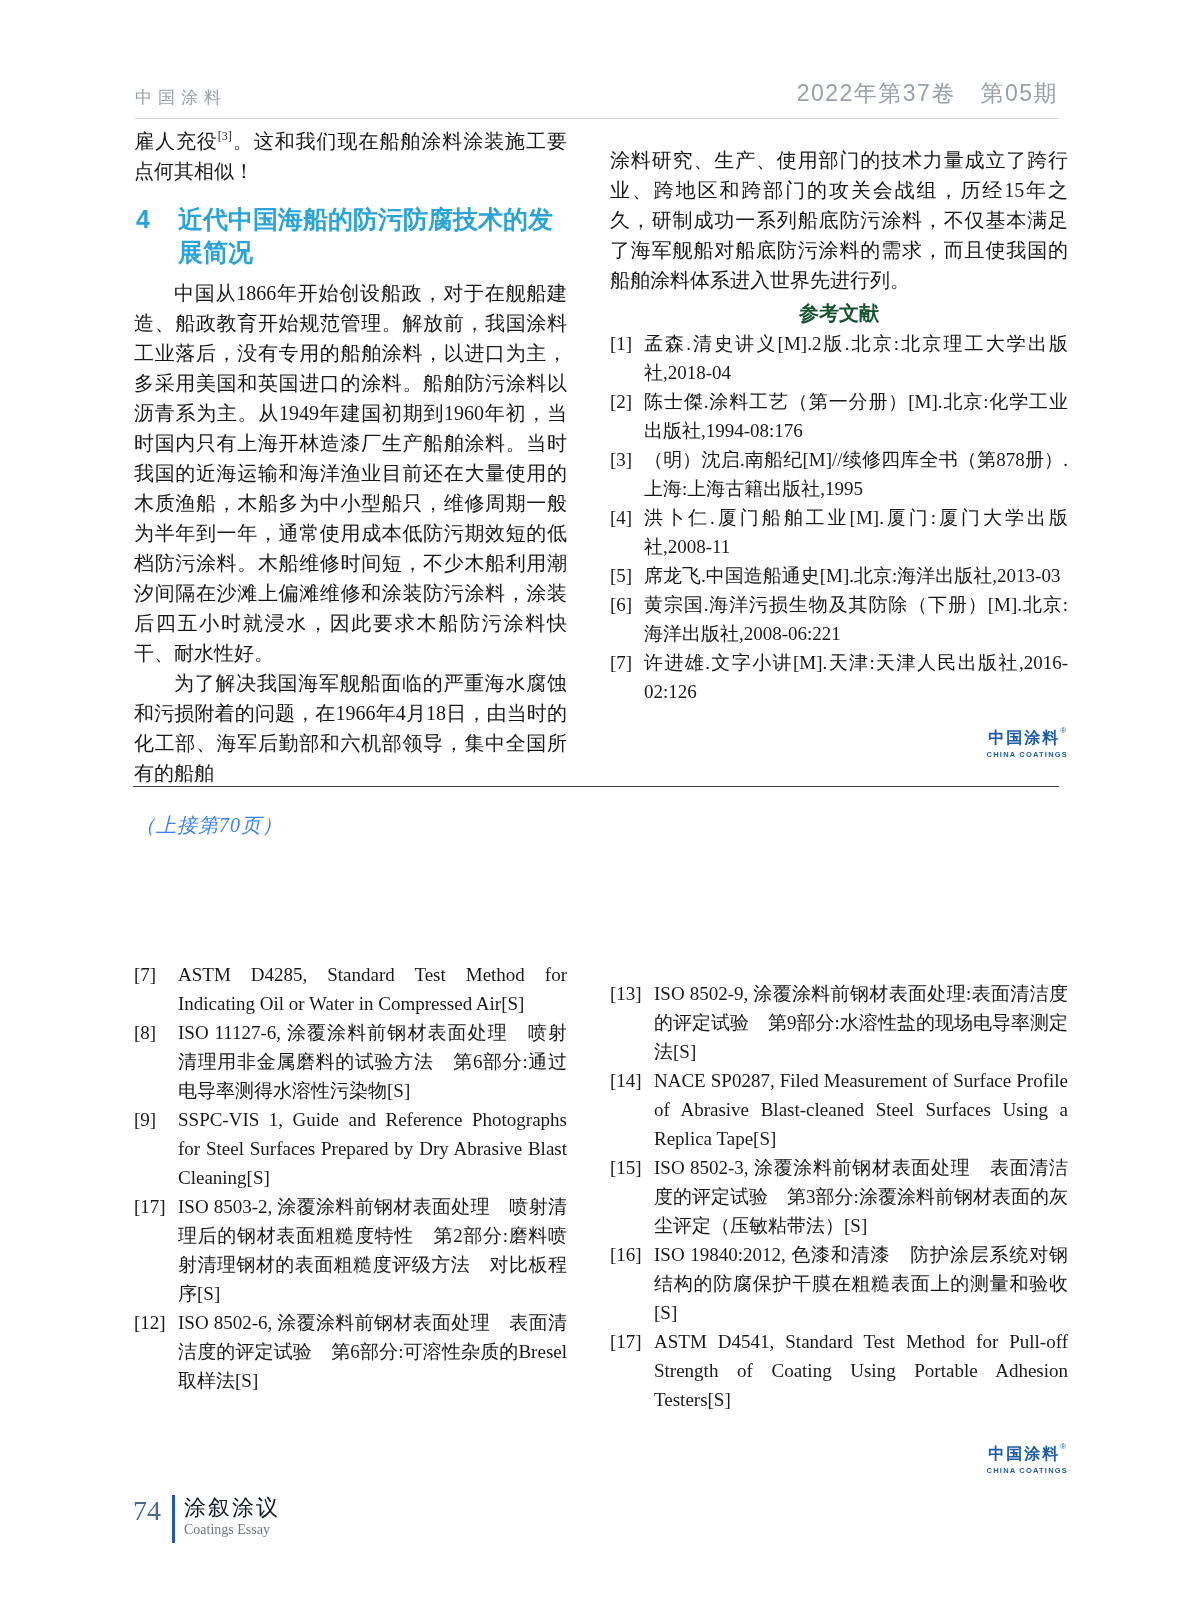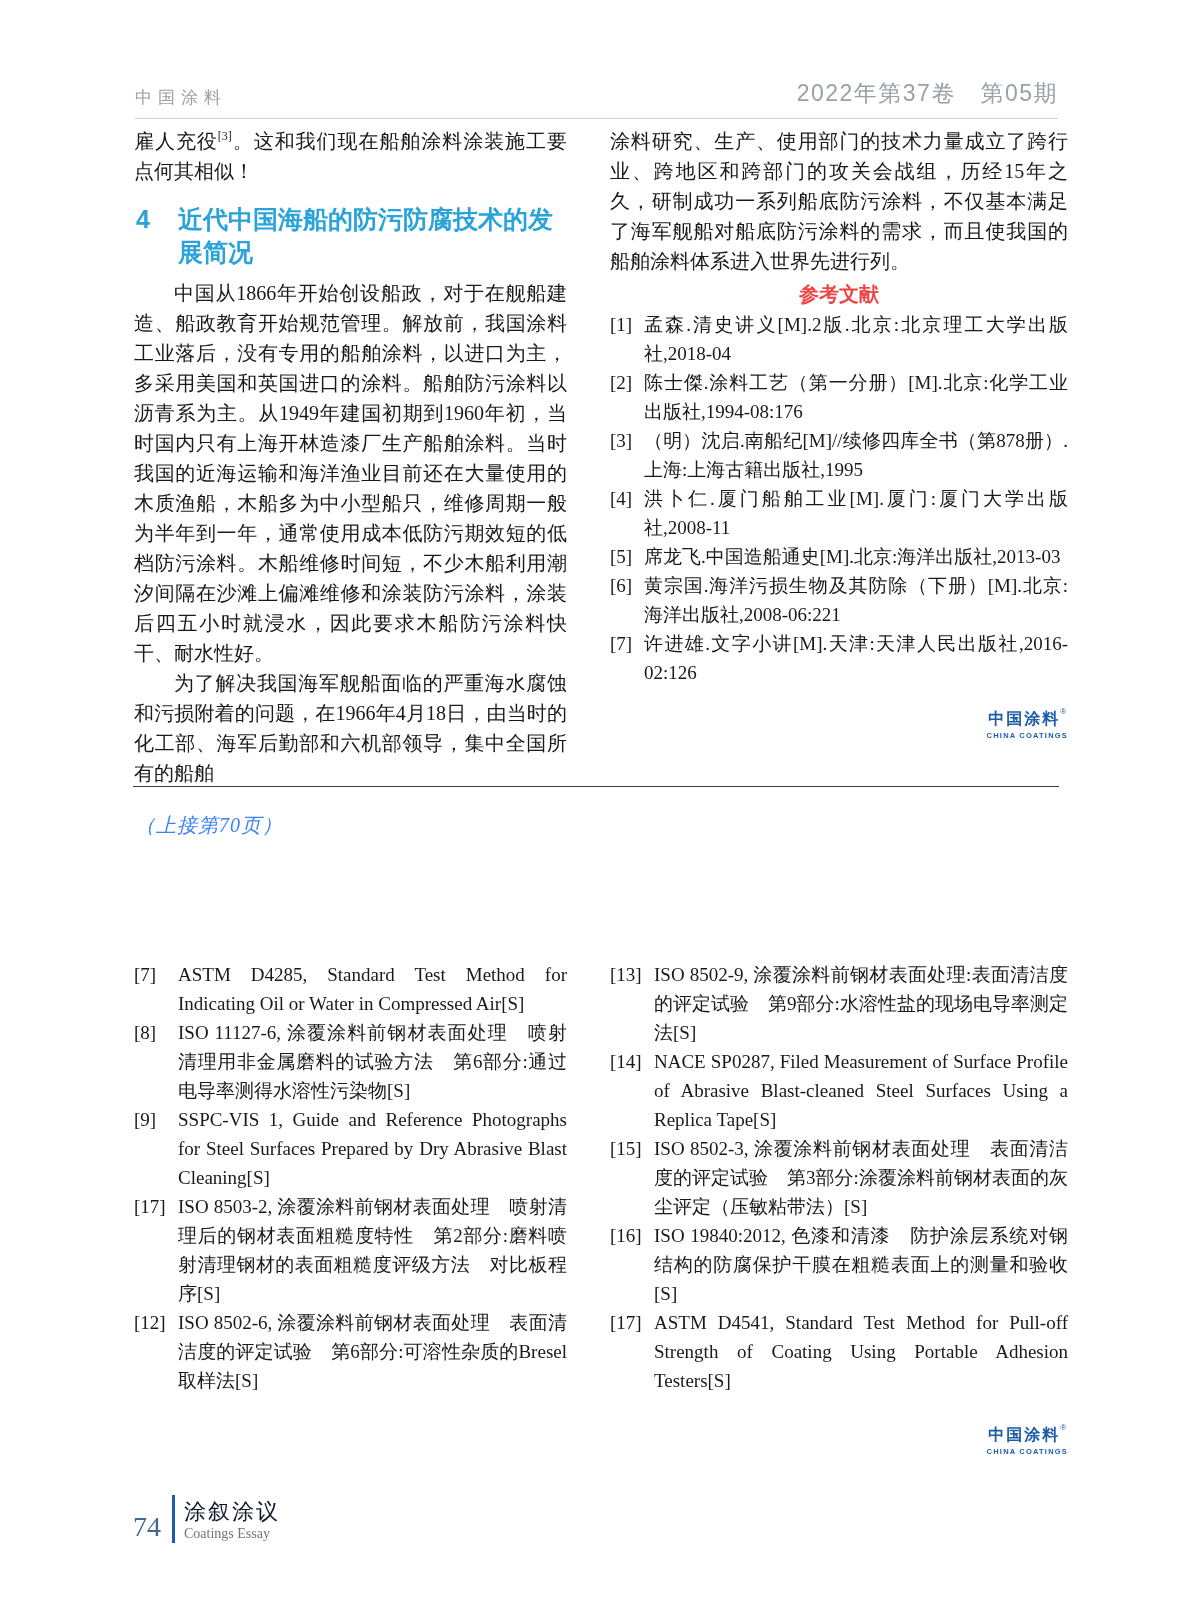--- a/index.html
+++ b/index.html
@@ -14,36 +14,36 @@
     padding-bottom:9px;border-bottom:1px solid #ccd1d6;
     font-family:"Liberation Sans","DejaVu Sans",sans-serif;color:#98a0a8;
   }
   .header-journal{font-size:17px;letter-spacing:6px;}
   .header-issue{font-size:23px;letter-spacing:1.5px;}
 
   .columns{position:absolute;left:134px;width:924px;display:flex;gap:43px;}
   .top-cols{top:126px;}
   .bottom-cols{top:960px;}
   .col-left{width:433px;flex:none;}
-  .col-right{width:458px;flex:none;}
+  .col-right{width:458px;flex:none;margin-top:19px;}
 
   p.body{margin:0;font-size:20px;line-height:30px;text-align:justify;}
   p.indent{text-indent:2em;}
   sup.ref-sup{font-size:12px;line-height:0;}
 
   .section-heading{
     position:relative;margin:17px 0 9px;padding-left:44px;
     font-family:"Liberation Sans","DejaVu Sans",sans-serif;font-weight:bold;
     font-size:25px;line-height:33px;color:#29a3d8;text-align:left;
   }
   .section-num{position:absolute;left:2px;top:0;}
 
   .ref-head{
     margin:2px 0 0;text-align:center;font-family:"Liberation Sans","DejaVu Sans",sans-serif;
-    font-weight:bold;font-size:20px;line-height:32px;color:#ef4444;
+    font-weight:bold;font-size:20px;line-height:32px;color:#14532d;
   }
   .ref-item{
     position:relative;padding-left:34px;font-size:19px;line-height:29px;
     text-align:justify;color:#191919;
   }
   .ref-item .ref-label{position:absolute;left:0;top:0;}
   .bottom-cols .ref-item{padding-left:44px;line-height:29px;}
 
   .logo-wrap{display:flex;justify-content:flex-end;}
   .top-logo{margin-top:22px;}
@@ -57,21 +57,21 @@
   .logo-reg{font-size:8px;margin-top:-2px;}
   .logo-en{font-size:7.5px;font-weight:bold;letter-spacing:1.2px;margin-top:1px;align-self:flex-start;}
 
   .divider{position:absolute;top:786px;left:133px;width:926px;border-top:1.5px solid #3d3d3d;}
   .cont-note{
     position:absolute;top:812px;left:135px;
     font-family:"Liberation Serif","DejaVu Serif",serif;font-style:italic;
     font-size:20px;color:#3b82f6;letter-spacing:1px;
   }
 
-  .footer{position:absolute;left:133px;top:1495px;display:flex;align-items:flex-end;}
+  .footer{position:absolute;left:133px;top:1495px;display:flex;align-items:flex-start;}
   .footer-page{font-size:28px;color:#46688e;margin-right:11px;font-family:"Liberation Serif","DejaVu Serif",serif;}
   .footer-bar{width:3px;height:48px;background:#1d5ca8;margin-right:9px;}
   .footer-col{display:flex;flex-direction:column;justify-content:center;}
   .footer-cn{font-family:"Liberation Sans","DejaVu Sans",sans-serif;font-size:22px;color:#0f172a;letter-spacing:2px;line-height:26px;}
   .footer-en{font-family:"Liberation Serif","DejaVu Serif",serif;font-size:14px;color:#70767c;line-height:18px;}
 </style>
 </head>
 <body>
 
 <div class="header">

